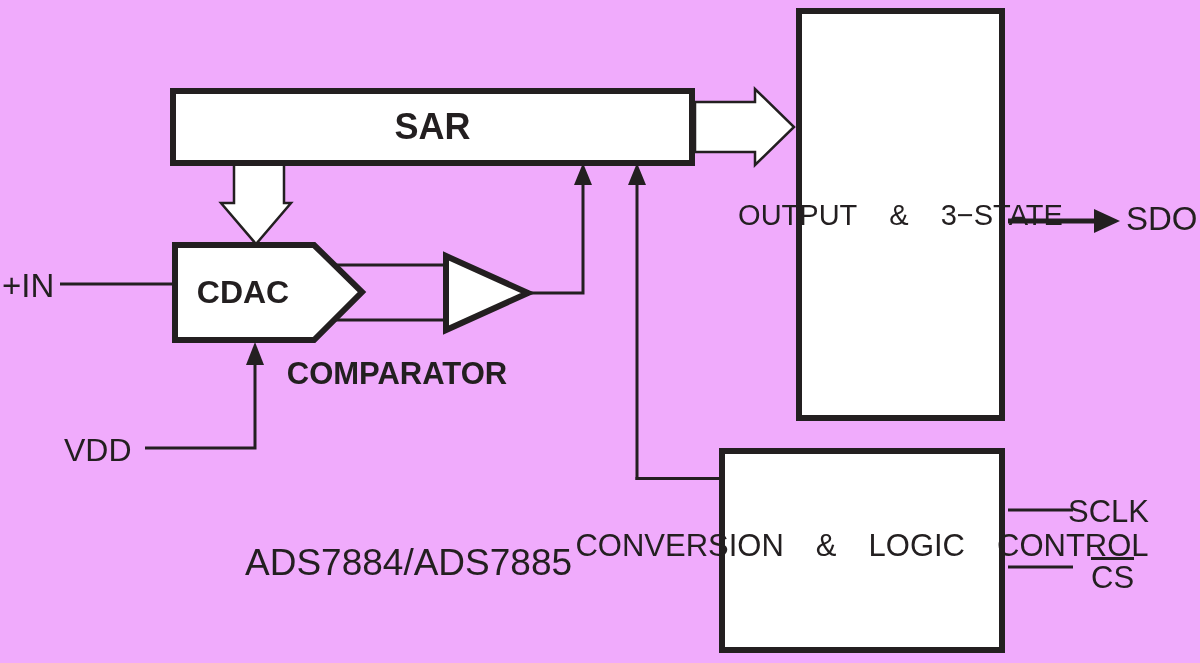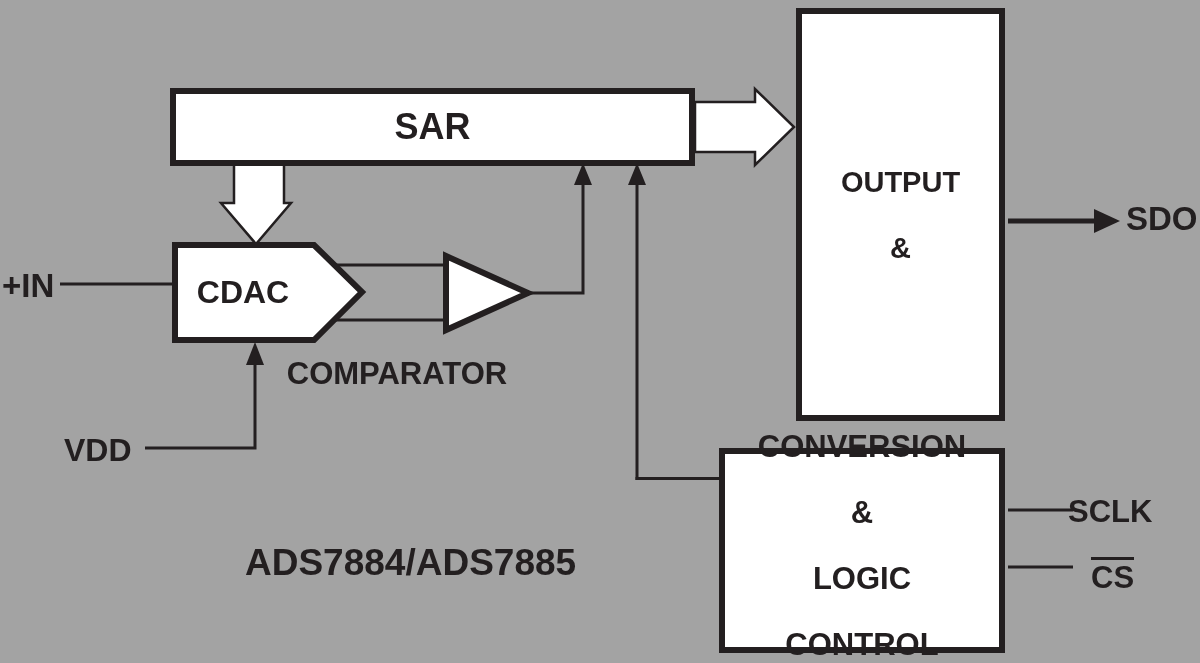--- a/index.html
+++ b/index.html
@@ -1,50 +1,50 @@
 <!DOCTYPE html>
 <html><head>
 <meta charset="utf-8">
 <style>
   html, body { margin: 0; padding: 0; background: #ffffff; }
   .stage {
     position: relative;
     width: 1200px;
     height: 663px;
-    background: #a3a3a3;
+    background: #f0abfc;
     font-family: "Liberation Sans", sans-serif;
     color: #231f20;
     overflow: hidden;
   }
   .stage svg { position: absolute; left: 0; top: 0; }
 
   .lbl {
     position: absolute;
-    font-weight: bold;
+    font-weight: normal;
     color: #231f20;
     white-space: nowrap;
     line-height: 1;
   }
   .center-box {
     position: absolute;
     display: flex;
     align-items: center;
     justify-content: center;
     text-align: center;
     font-weight: bold;
     color: #231f20;
   }
   .stack {
     position: absolute;
     display: flex;
-    flex-direction: column;
+    flex-direction: row;
     align-items: center;
     justify-content: center;
     text-align: center;
-    font-weight: bold;
+    font-weight: normal;
     color: #231f20;
     gap: 32px;
   }
   .sar-box        { left: 170px; top: 88px;  width: 525px; height: 77px;  font-size: 36px; }
   .output-box     { left: 796px; top: 8px;   width: 209px; height: 413px; font-size: 29px; }
   .output-box span{ line-height: 34px; }
   .conv-box       { left: 719px; top: 448px; width: 286px; height: 205px; font-size: 31px; padding-bottom: 10px; box-sizing: border-box; }
   .conv-box span  { line-height: 34px; }
   .cdac-box       { left: 172px; top: 242px; width: 142px; height: 101px; font-size: 32px; }
   .comp-box       { left: 287px; top: 359px; width: 220px; height: 30px;  font-size: 31px; }
@@ -92,20 +92,21 @@
     </g>
   </svg>
 
   <div class="center-box sar-box">
     <span>SAR</span>
   </div>
 
   <div class="stack output-box">
     <span>OUTPUT</span>
     <span>&amp;</span>
+    <span>3−STATE</span>
   </div>
 
   <div class="stack conv-box">
     <span>CONVERSION</span>
     <span>&amp;</span>
     <span>LOGIC</span>
     <span>CONTROL</span>
   </div>
 
   <div class="center-box cdac-box">

